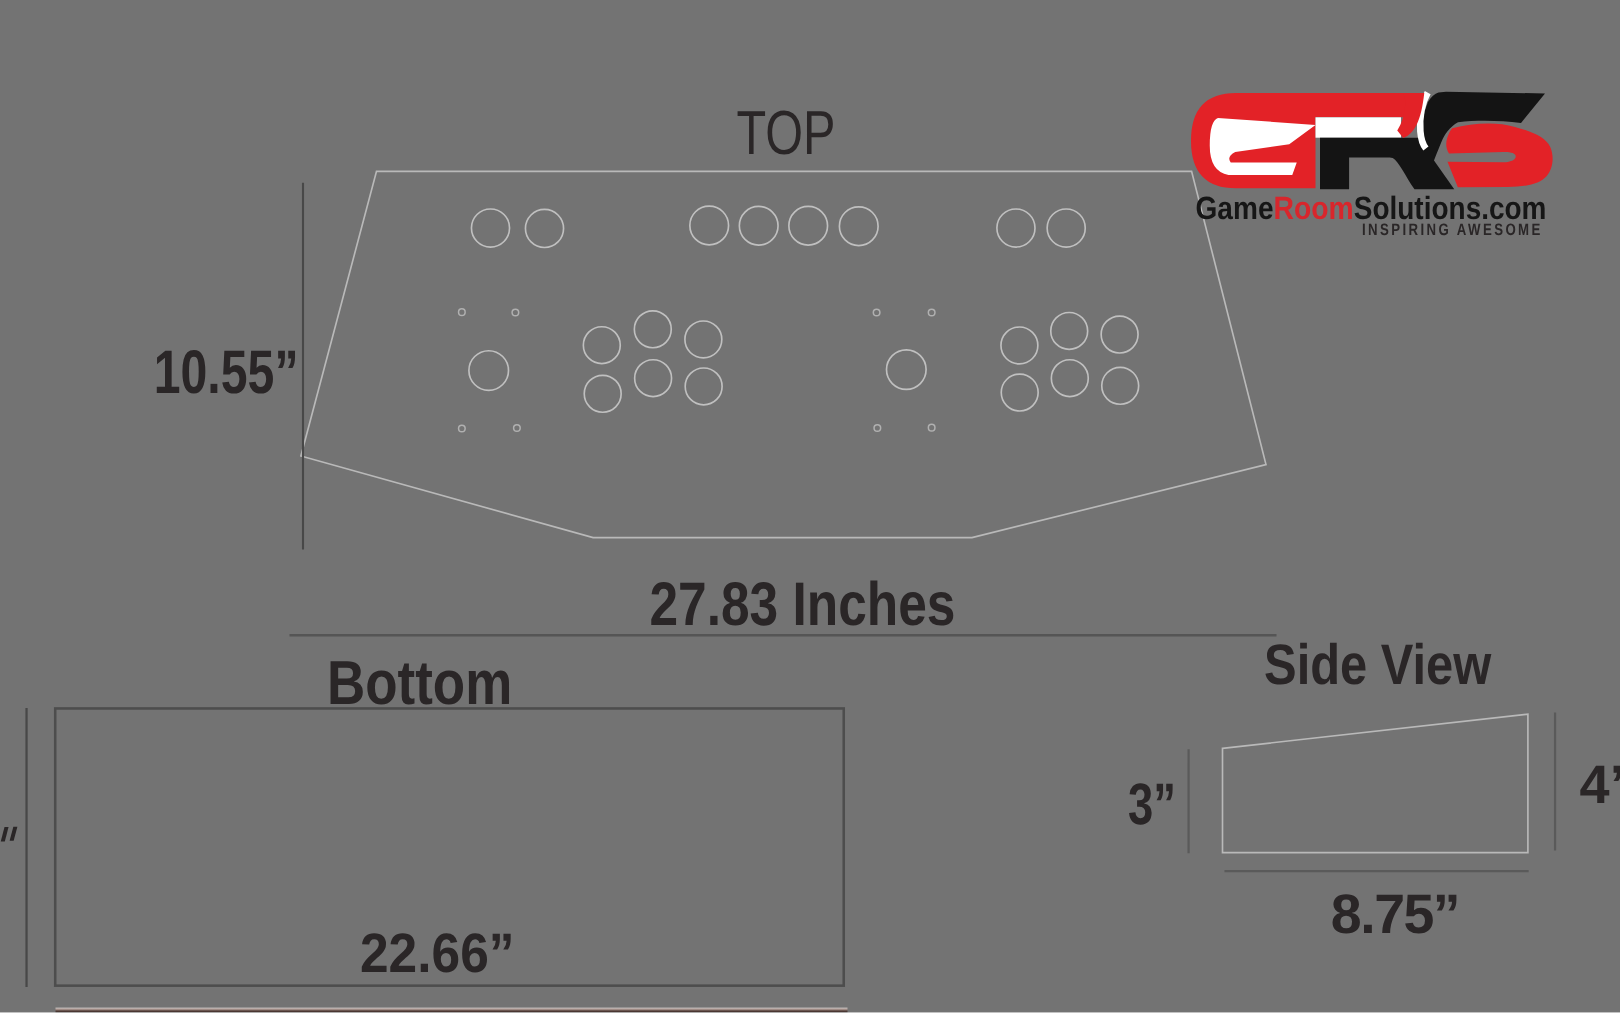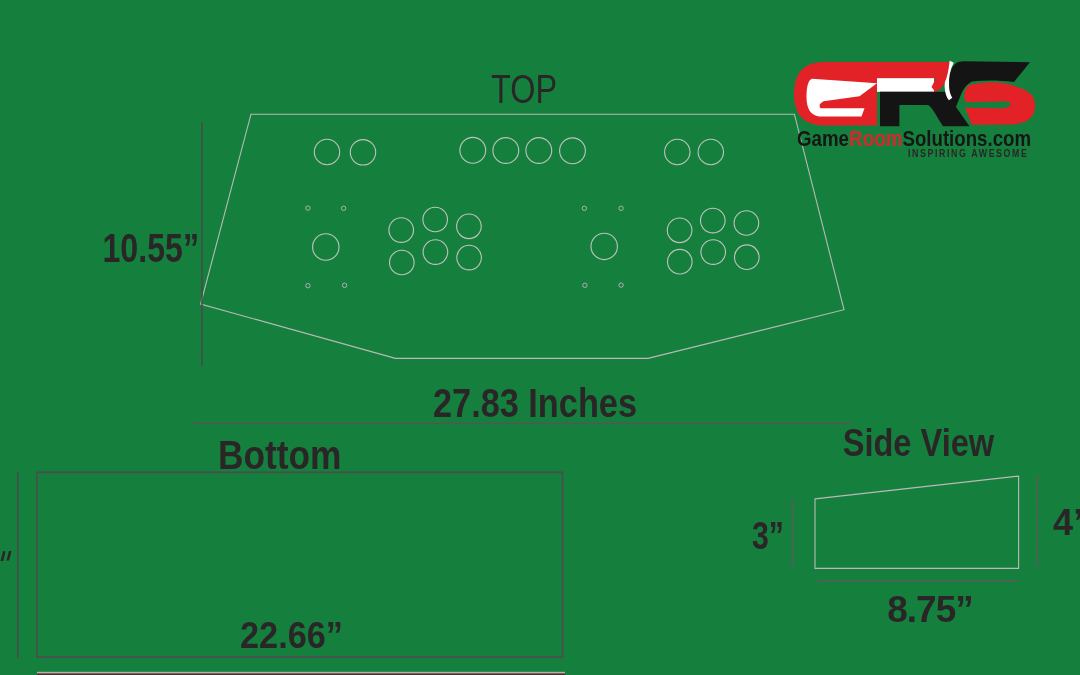--- a/index.html
+++ b/index.html
@@ -1,16 +1,16 @@
 <!DOCTYPE html>
 <html><head>
 <meta charset="utf-8">
 <style>
   html,body{margin:0;padding:0;background:#ffffff;}
-  #canvas{position:relative;width:1080px;height:675px;overflow:hidden;background:#15803d;
+  #canvas{position:relative;width:1080px;height:675px;overflow:hidden;background:#737373;
           font-family:"Liberation Sans", sans-serif;}
   svg{position:absolute;left:0;top:0;}
 </style>
 </head>
 <body>
 <div id="canvas">
 <svg width="1080" height="675" viewBox="0 0 1080 675">
   <defs>
     <linearGradient id="barfade" x1="0" y1="0" x2="0" y2="1">
       <stop offset="0" stop-color="#ffffff" stop-opacity="0"></stop>

